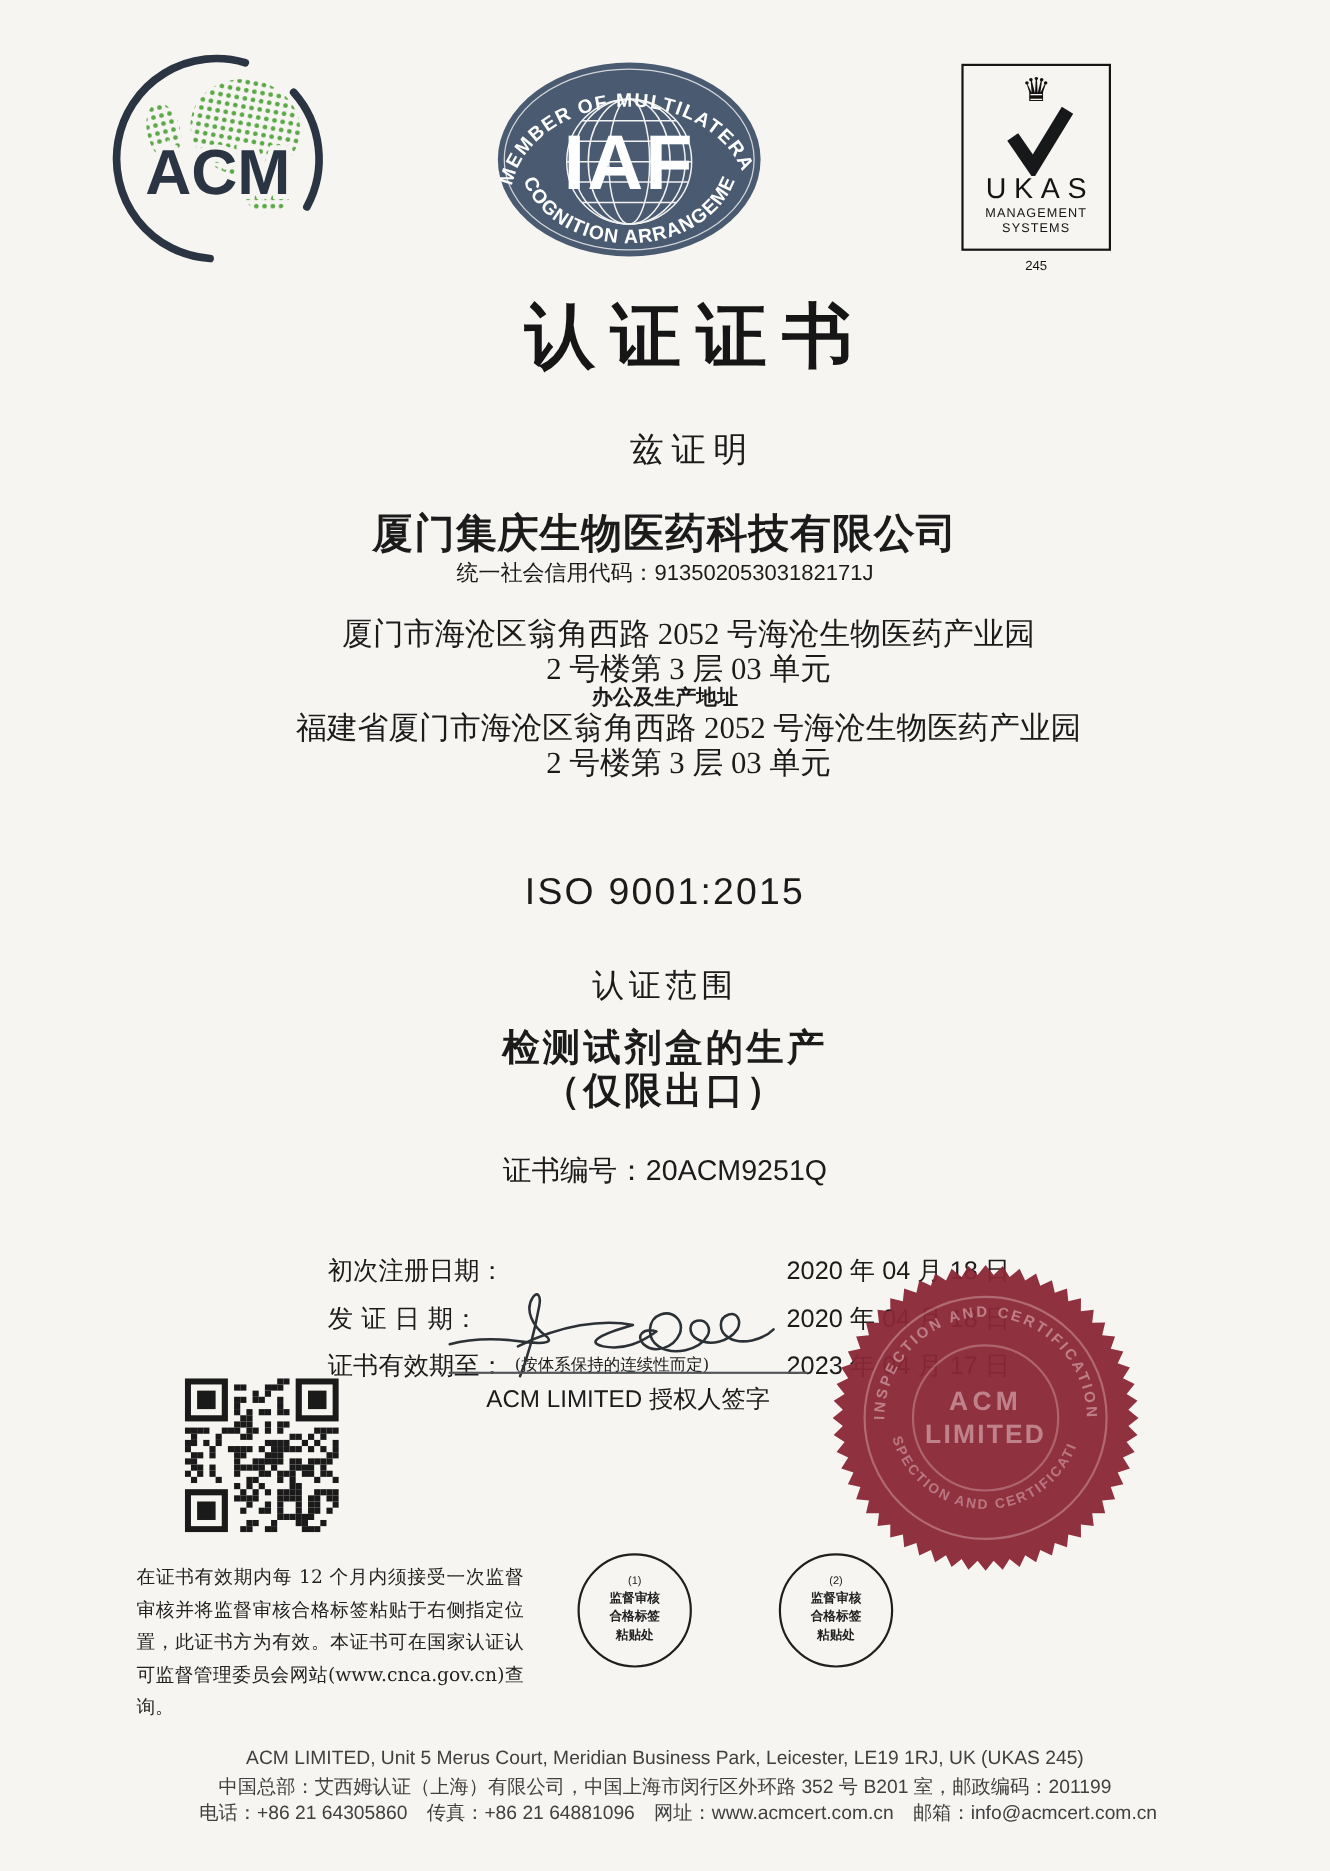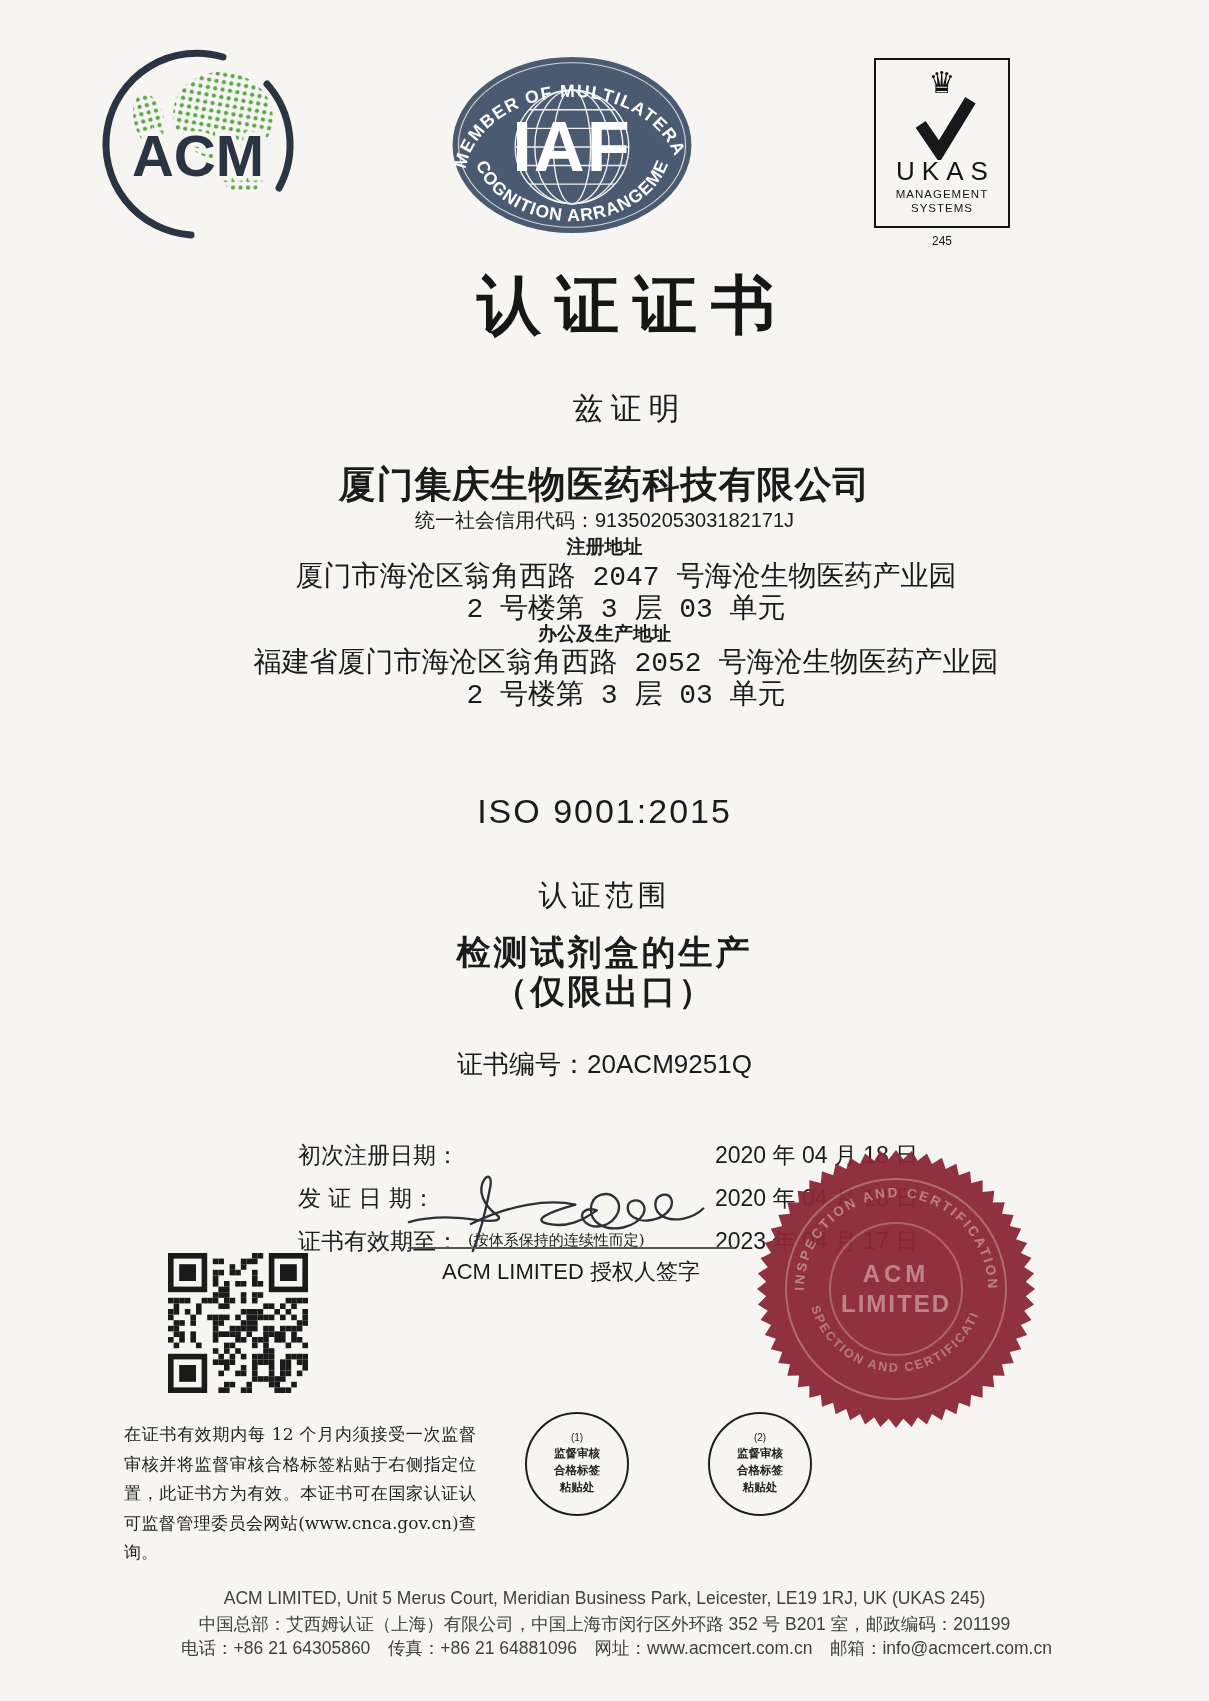--- a/index.html
+++ b/index.html
@@ -3,21 +3,21 @@
 <meta charset="utf-8">
 <style>
   * { margin:0; padding:0; box-sizing:border-box; }
   html,body { background:#dcdcda; }
   body { font-family:"Liberation Sans","DejaVu Sans",sans-serif; color:#1b1b1b; }
   .page { position:relative; width:1209px; height:1701px; margin:0 auto;
           background:#f6f5f2; overflow:hidden; }
   .abs { position:absolute; }
   .ctr { left:0; right:0; text-align:center; }
 
-  .serif { font-family:Liberation Mono, monospace;padding-left:43px; }
+  .serif { font-family:Liberation Serif, serif;padding-left:43px; }
 
   .title { top:262px; font-size:64px; font-weight:700; letter-spacing:14px; text-indent:14px; color:#161616; }
   .certify { top:388px; font-size:31px; letter-spacing:7px; text-indent:7px; }
   .company { top:460px; font-size:37px; font-weight:700; letter-spacing:1px; }
   .credit { top:507px; font-size:20px; }
   .addr-label { font-size:19px; font-weight:700; }
   .addr-line { font-size:28px; }
   .reg-label { top:534px; }
   .addr1 { top:557px; }
   .addr2 { top:589px; }
@@ -132,22 +132,21 @@
       <div class="ukas-sub">SYSTEMS</div>
     </div>
     <div class="ukas-num">245</div>
   </div>
 
   <div class="abs ctr serif title">认证证书</div>
   <div class="abs ctr serif certify">兹证明</div>
   <div class="abs ctr company">厦门集庆生物医药科技有限公司</div>
   <div class="abs ctr credit">统一社会信用代码：91350205303182171J</div>
 
-  <div class="abs ctr addr-label reg-label">注册地址</div>
-  <div class="abs ctr serif addr-line addr1">厦门市海沧区翁角西路 2047 号海沧生物医药产业园</div>
+  <div class="abs ctr serif addr-line addr1">厦门市海沧区翁角西路 2052 号海沧生物医药产业园</div>
   <div class="abs ctr serif addr-line addr2">2 号楼第 3 层 03 单元</div>
   <div class="abs ctr addr-label office-label">办公及生产地址</div>
   <div class="abs ctr serif addr-line addr3">福建省厦门市海沧区翁角西路 2052 号海沧生物医药产业园</div>
   <div class="abs ctr serif addr-line addr4">2 号楼第 3 层 03 单元</div>
 
   <div class="abs ctr standard">ISO 9001:2015</div>
   <div class="abs ctr scope-label">认证范围</div>
   <div class="abs ctr scope1">检测试剂盒的生产</div>
   <div class="abs ctr scope2">（仅限出口）</div>
   <div class="abs ctr certno">证书编号：20ACM9251Q</div>

